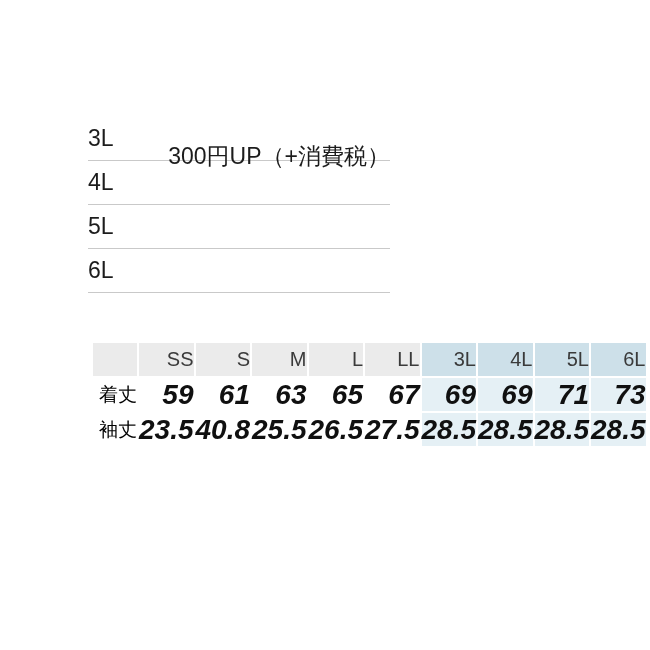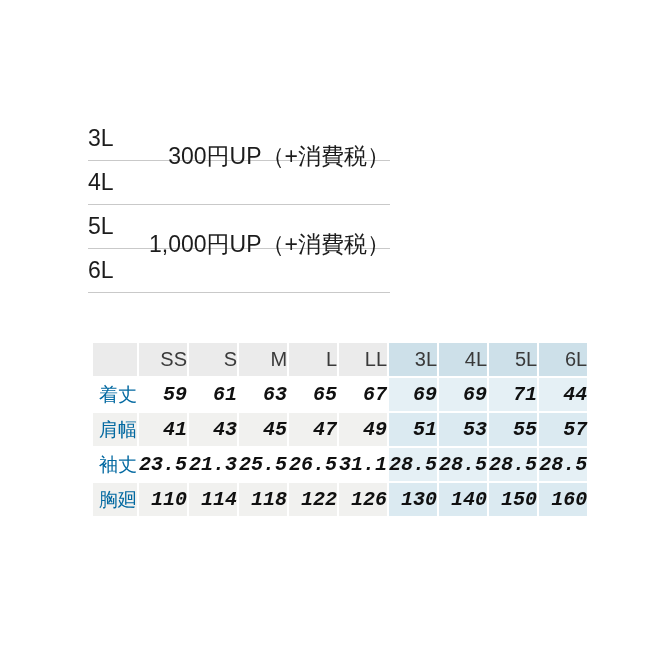--- a/index.html
+++ b/index.html
@@ -57,29 +57,29 @@
     font-weight: normal;
     font-size: 20px;
     color: #3a3a3a;
   }
   thead th.zone-left  { background: #ebebeb; }
   thead th.zone-right { background: #cde0e9; }
 
   tbody th.row-label {
     font-weight: normal;
     font-size: 19px;
-    color: #0369a1;
+    color: #000000;
     margin-top: 38px;
   }
   tbody td.val {
     font-style: italic;
     font-weight: bold;
-    font-size: 20px;
+    font-size: 28px;
     color: #101010;
-    font-family: Liberation Mono, monospace;
+    font-family: Liberation Sans, sans-serif;
   }
   tr.row-odd  th.row-label, tr.row-odd  td.zone-left  { background: #ffffff; }
   tr.row-odd  td.zone-right                            { background: #e5f0f5; }
   tr.row-even th.row-label, tr.row-even td.zone-left  { background: #f1f1ef; }
   tr.row-even td.zone-right                            { background: #dbeaf1; }
 </style>
 </head>
 <body>
 
 <div class="canvas">
@@ -87,21 +87,20 @@
   <section class="price-list">
     <div class="price-row">
       <span class="size-label">3L</span>
       <span class="price-text">300円UP（+消費税）</span>
     </div>
     <div class="price-row">
       <span class="size-label">4L</span>
     </div>
     <div class="price-row">
       <span class="size-label">5L</span>
-      <span class="price-text">1,000円UP（+消費税）</span>
     </div>
     <div class="price-row">
       <span class="size-label">6L</span>
     </div>
   </section>
 
   <section class="size-table-wrap">
     <table class="size-table">
       <thead>
         <tr>
@@ -121,55 +120,31 @@
         <tr class="row-odd">
           <th class="row-label col-label">着丈</th>
           <td class="val zone-left col-data">59</td>
           <td class="val zone-left col-data">61</td>
           <td class="val zone-left col-data">63</td>
           <td class="val zone-left col-data">65</td>
           <td class="val zone-left col-data">67</td>
           <td class="val zone-right col-data">69</td>
           <td class="val zone-right col-data">69</td>
           <td class="val zone-right col-data">71</td>
-          <td class="val zone-right col-data">44</td>
-        </tr>
-        <tr class="row-even">
-          <th class="row-label col-label">肩幅</th>
-          <td class="val zone-left col-data">41</td>
-          <td class="val zone-left col-data">43</td>
-          <td class="val zone-left col-data">45</td>
-          <td class="val zone-left col-data">47</td>
-          <td class="val zone-left col-data">49</td>
-          <td class="val zone-right col-data">51</td>
-          <td class="val zone-right col-data">53</td>
-          <td class="val zone-right col-data">55</td>
-          <td class="val zone-right col-data">57</td>
+          <td class="val zone-right col-data">73</td>
         </tr>
         <tr class="row-odd">
           <th class="row-label col-label">袖丈</th>
           <td class="val zone-left col-data">23.5</td>
-          <td class="val zone-left col-data">21.3</td>
+          <td class="val zone-left col-data">40.8</td>
           <td class="val zone-left col-data">25.5</td>
           <td class="val zone-left col-data">26.5</td>
-          <td class="val zone-left col-data">31.1</td>
+          <td class="val zone-left col-data">27.5</td>
           <td class="val zone-right col-data">28.5</td>
           <td class="val zone-right col-data">28.5</td>
           <td class="val zone-right col-data">28.5</td>
           <td class="val zone-right col-data">28.5</td>
-        </tr>
-        <tr class="row-even">
-          <th class="row-label col-label">胸廻</th>
-          <td class="val zone-left col-data">110</td>
-          <td class="val zone-left col-data">114</td>
-          <td class="val zone-left col-data">118</td>
-          <td class="val zone-left col-data">122</td>
-          <td class="val zone-left col-data">126</td>
-          <td class="val zone-right col-data">130</td>
-          <td class="val zone-right col-data">140</td>
-          <td class="val zone-right col-data">150</td>
-          <td class="val zone-right col-data">160</td>
         </tr>
       </tbody>
     </table>
   </section>
 
 </div>
 
 </body></html>

